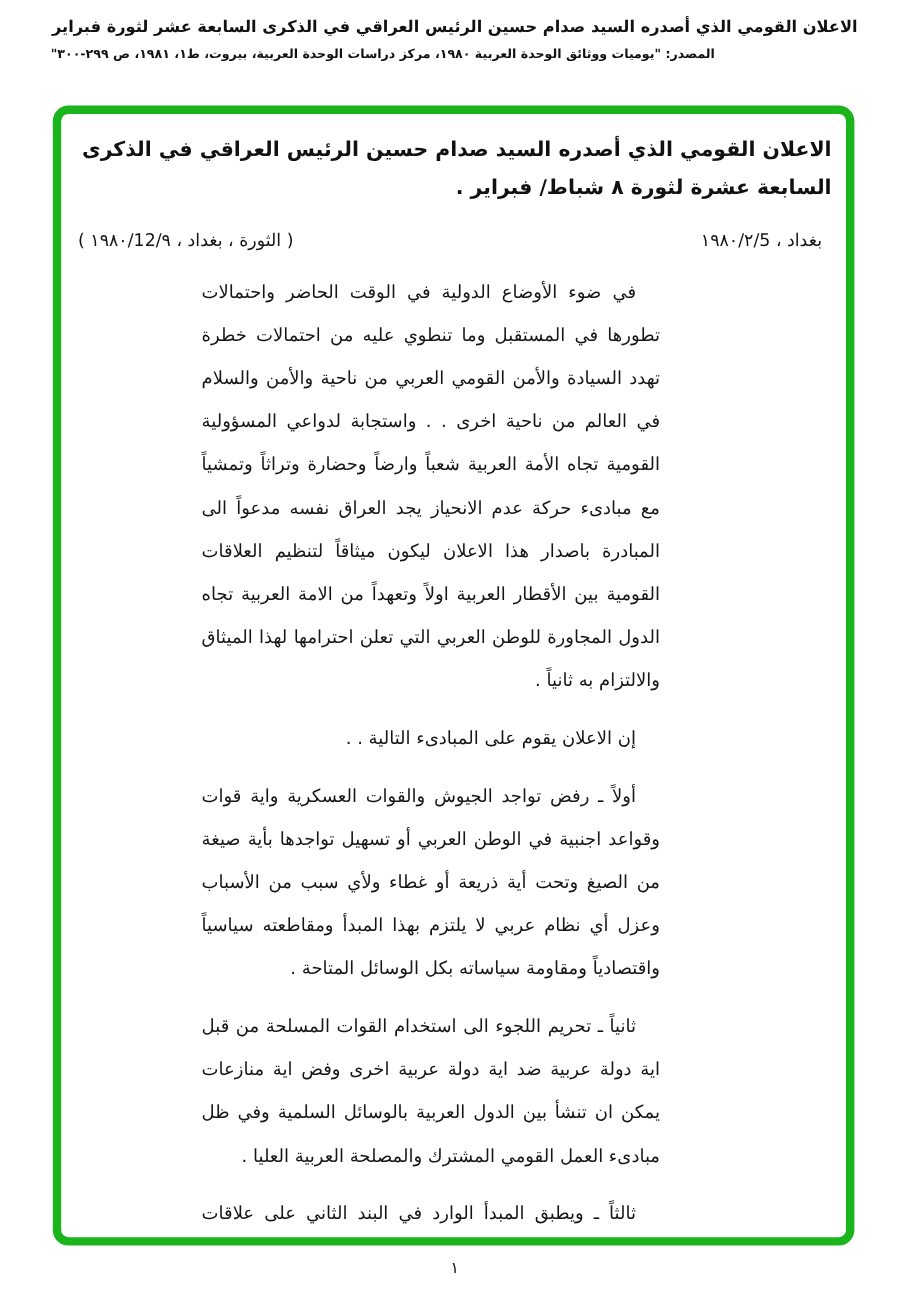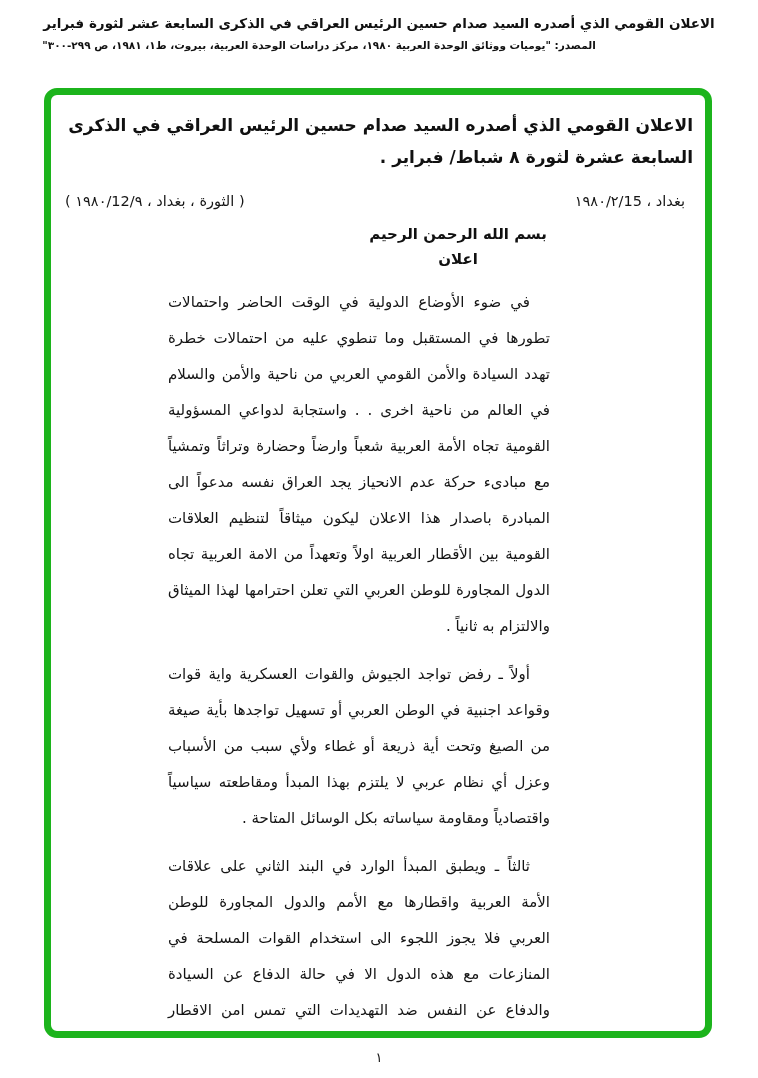--- a/index.html
+++ b/index.html
@@ -60,27 +60,25 @@
 <body>
 
 <div class="top-header">
   <div class="top-title">الاعلان القومي الذي أصدره السيد صدام حسين الرئيس العراقي في الذكرى السابعة عشر لثورة فبراير</div>
   <div class="top-source">المصدر: "يوميات ووثائق الوحدة العربية ١٩٨٠، مركز دراسات الوحدة العربية، بيروت، ط١، ١٩٨١، ص ٢٩٩-٣٠٠"</div>
 </div>
 
 <div class="doc-box" style="border-color: rgb(28, 180, 28);">
   <div class="doc-title">الاعلان القومي الذي أصدره السيد صدام حسين الرئيس العراقي في الذكرى السابعة عشرة لثورة ٨ شباط/ فبراير .</div>
   <div class="dateline">
-    <span>بغداد ، ١٩٨٠/٢/15</span>
+    <span>بغداد ، ١٩٨٠/٢/5</span>
     <span>( الثورة ، بغداد ، ١٩٨٠/12/٩ )</span>
-  </div>
-  <div class="center-block">
-    <div class="basmala">بسم الله الرحمن الرحيم</div>
-    <div class="doc-heading">اعلان</div>
   </div>
   <div class="doc-body">
     <p>في ضوء الأوضاع الدولية في الوقت الحاضر واحتمالات تطورها في المستقبل وما تنطوي عليه من احتمالات خطرة تهدد السيادة والأمن القومي العربي من ناحية والأمن والسلام في العالم من ناحية اخرى . . واستجابة لدواعي المسؤولية القومية تجاه الأمة العربية شعباً وارضاً وحضارة وتراثاً وتمشياً مع مبادىء حركة عدم الانحياز يجد العراق نفسه مدعواً الى المبادرة باصدار هذا الاعلان ليكون ميثاقاً لتنظيم العلاقات القومية بين الأقطار العربية اولاً وتعهداً من الامة العربية تجاه الدول المجاورة للوطن العربي التي تعلن احترامها لهذا الميثاق والالتزام به ثانياً .</p>
+    <p>إن الاعلان يقوم على المبادىء التالية . .</p>
     <p>أولاً ـ رفض تواجد الجيوش والقوات العسكرية واية قوات وقواعد اجنبية في الوطن العربي أو تسهيل تواجدها بأية صيغة من الصيغ وتحت أية ذريعة أو غطاء ولأي سبب من الأسباب وعزل أي نظام عربي لا يلتزم بهذا المبدأ ومقاطعته سياسياً واقتصادياً ومقاومة سياساته بكل الوسائل المتاحة .</p>
+    <p>ثانياً ـ تحريم اللجوء الى استخدام القوات المسلحة من قبل اية دولة عربية ضد اية دولة عربية اخرى وفض اية منازعات يمكن ان تنشأ بين الدول العربية بالوسائل السلمية وفي ظل مبادىء العمل القومي المشترك والمصلحة العربية العليا .</p>
     <p>ثالثاً ـ ويطبق المبدأ الوارد في البند الثاني على علاقات الأمة العربية واقطارها مع الأمم والدول المجاورة للوطن العربي فلا يجوز اللجوء الى استخدام القوات المسلحة في المنازعات مع هذه الدول الا في حالة الدفاع عن السيادة والدفاع عن النفس ضد التهديدات التي تمس امن الاقطار العربية ومصالحها الجوهرية .</p>
   </div>
 </div>
 
 <div class="page-number">١</div>
 
 </body></html>

